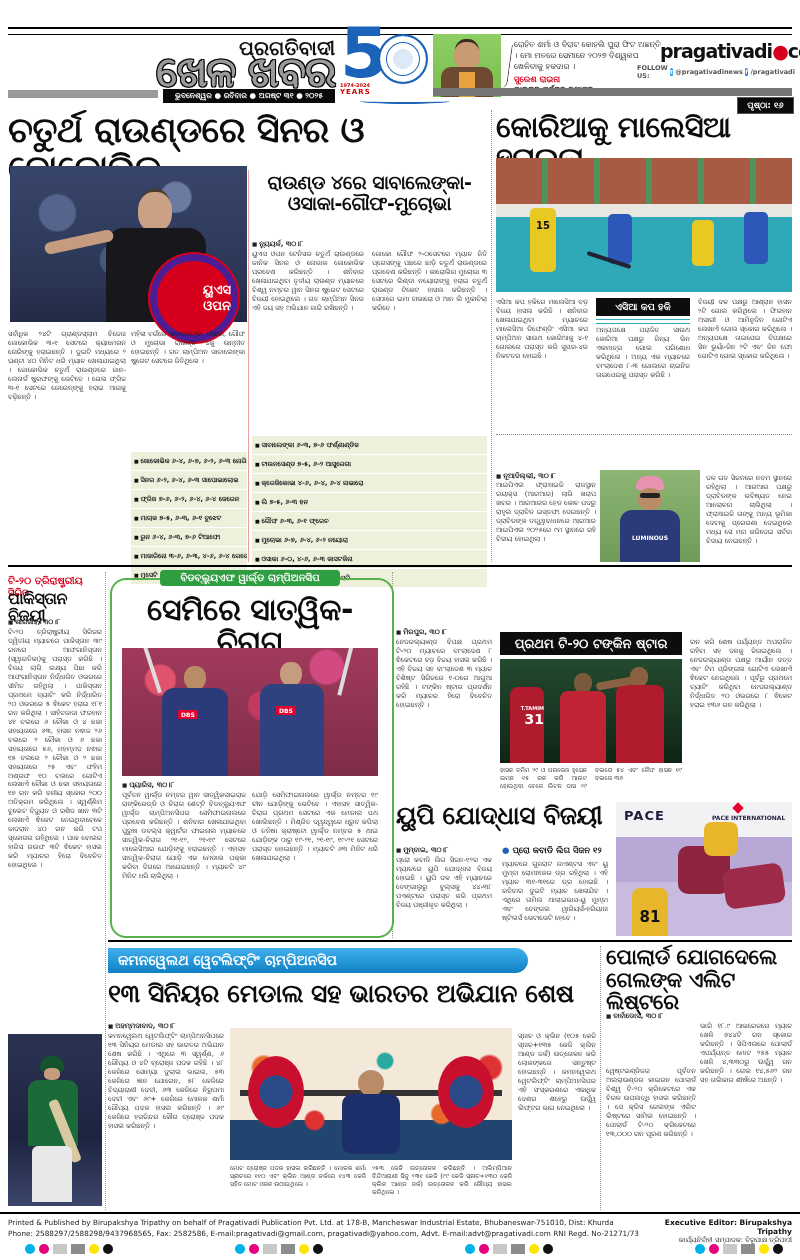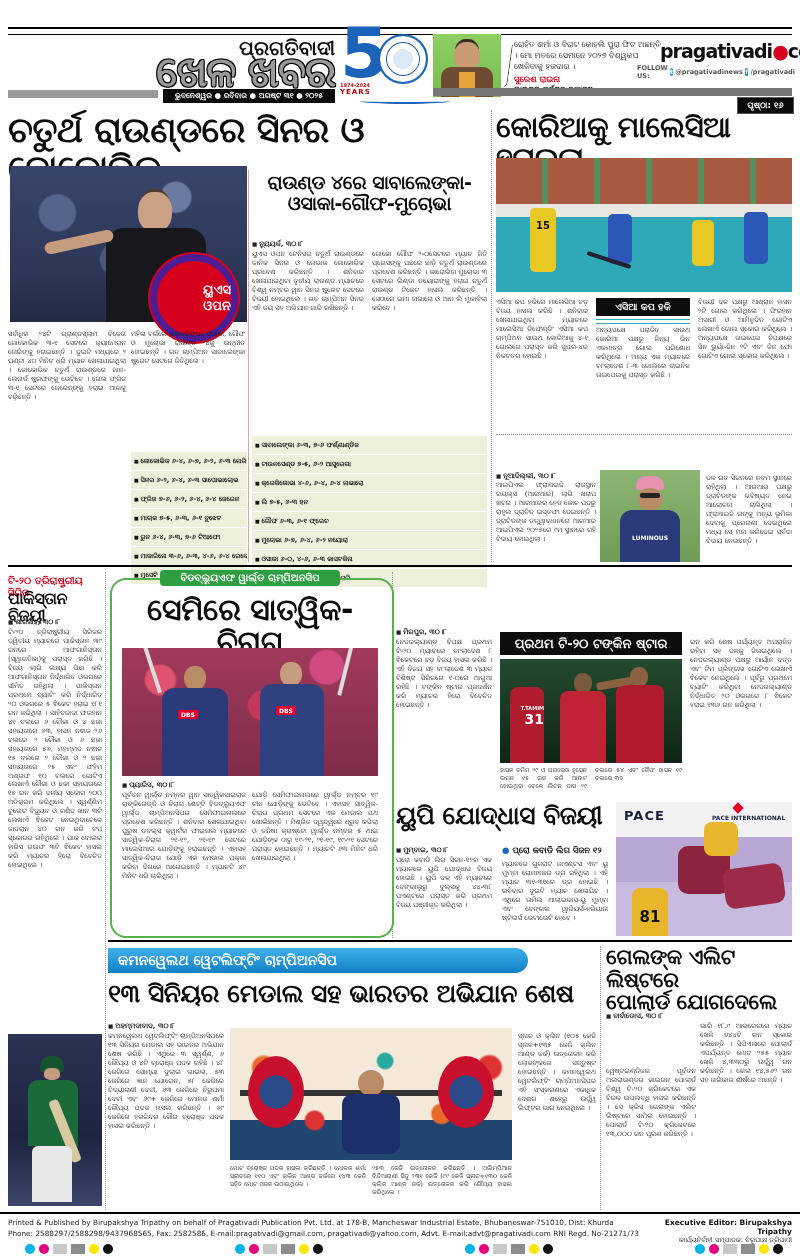--- a/index.html
+++ b/index.html
@@ -217,22 +217,22 @@
     <div class="abs" style="left:18px;top:28px;width:56px;height:72px;border-radius:50%;background:radial-gradient(circle,#2a4a8a 0 36%,#c8102e 37%);"></div>
     <div class="abs" style="left:208px;top:28px;width:56px;height:72px;border-radius:50%;background:radial-gradient(circle,#2a4a8a 0 36%,#c8102e 37%);"></div>
     <div class="abs" style="left:128px;top:42px;width:26px;height:26px;border-radius:50%;background:#b98b66;box-shadow:0 -4px 0 -1px #eee;"></div>
     <div class="abs" style="left:112px;top:66px;width:58px;height:60px;border-radius:10px;background:#1d2f6b;"></div>
   </div>
   <div class="abs cap" style="left:230px;top:1164px;width:136px;height:46px;">ମୋଟ ବ୍ରୋଞ୍ଜ ପଦକ ହାସଲ କରିଛନ୍ତି ।  ମୋଳକ ଶର୍ମା ସ୍ନାଚରେ ୧୧୦ ଏବଂ କ୍ଲିନ ଆଣ୍ଡ ଜର୍କରେ ୧୪୩ କେଜି ସହିତ ମୋଟ ଓଜନ ଉଠାଇଥିଲେ ।</div>
   <div class="abs cap" style="left:372px;top:1164px;width:140px;height:46px;">୨୫୩ କେଜି ଉତ୍ତୋଳନ କରିଛନ୍ତି । ଅଲିମ୍ପିଆନ ବିନ୍ଦିଆରାଣୀ ସିଦୁ ୨୩୧ କେଜି (୯୯ କେଜି ସ୍ନାଚ+୧୩୦ କେଜି କ୍ଲିନ ଆଣ୍ଡ ଜର୍କ) ଉତ୍ତୋଳନ କରି ରୌପ୍ୟ ହାସଲ କରିଥିଲେ ।</div>
   <div class="abs body-txt" style="left:518px;top:1032px;width:78px;height:178px;">ସ୍ନାଚ ଓ କ୍ଲିନ (୧୦୫ କେଜି ସ୍ନାଚ+୧୩୫ କେଜି କ୍ଲିନ ଆଣ୍ଡ ଜର୍କ) ଉତ୍ତୋଳନ କରି ଲୋକଙ୍କରେ ସନ୍ତୁଷ୍ଟ ହୋଇଛନ୍ତି ।  କମନୱେଲଥ ୱେଟଲିଫ୍ଟିଂ ଚାମ୍ପିଅନସିପର ଏହି ସଂସ୍କରଣରେ ଏକାଧିକ ଦେଶର ଶହେରୁ ଊର୍ଦ୍ଧ୍ୱ ଲିଫ୍ଟର ଭାଗ ନେଇଥିଲେ ।</div>
 
   <div class="abs hl" style="left:606px;top:946px;width:186px;font-size:21px;">
+    <div>ପୋଲାର୍ଡ ଯୋଗଦେଲେ</div>
     <div>ଗେଲଙ୍କ ଏଲିଟ ଲିଷ୍ଟରେ</div>
-    <div>ପୋଲାର୍ଡ ଯୋଗଦେଲେ</div>
   </div>
   <div class="abs dateline" style="left:606px;top:1012px;">ବାର୍ବାଡୋସ, ୩୦।୮</div>
   <div class="abs body-txt" style="left:606px;top:1022px;width:90px;height:188px;margin-top:45px;">ୱେଷ୍ଟଇଣ୍ଡିଜର ପୂର୍ବତନ ଅଲରାଉଣ୍ଡର କାଇରନ ପୋଲାର୍ଡ ବିଶ୍ୱ ଟି-୨୦ କ୍ରିକେଟରେ ଏକ ବିରଳ ଉପଲବ୍ଧି ହାସଲ କରିଛନ୍ତି । ସେ କ୍ରିସ ଗେଲଙ୍କ ଏଲିଟ ଲିଷ୍ଟରେ ସାମିଲ ହୋଇଛନ୍ତି । ପୋଲାର୍ଡ ଟି-୨୦ କ୍ରିକେଟରେ ୧୩,୦୦୦ ରନ ପୂରଣ କରିଛନ୍ତି ।</div>
   <div class="abs body-txt" style="left:700px;top:1022px;width:92px;height:188px;">ଭାରି ୧୮.୯ ଆଭରେଜରେ ମ୍ୟାଚ ଖେଳି ୭୪୪ଟି ରନ ସ୍କୋର କରିଛନ୍ତି । ସିପିଏଲରେ ପୋଲାର୍ଡ ଏପର୍ଯ୍ୟନ୍ତ ମୋଟ ୨୫୫ ମ୍ୟାଚ ଖେଳି ୪,୩୩୦ରୁ ଊର୍ଦ୍ଧ୍ୱ ରନ କରିଛନ୍ତି । ଗେଲ ୧୪,୫୬୨ ରନ ସହ ତାଲିକାର ଶୀର୍ଷରେ ଅଛନ୍ତି ।</div>
 
   <div class="abs rule" style="left:0;top:1212px;width:800px;height:1.5px;"></div>
   <div class="abs" style="left:8px;top:1218px;width:636px;font-size:7.3px;line-height:1.5;color:#222;">
     <div>Printed &amp; Published by Birupakshya Tripathy on behalf of Pragativadi Publication Pvt. Ltd. at 178-B, Mancheswar Industrial Estate, Bhubaneswar-751010, Dist: Khurda</div>
     <div>Phone: 2588297/2588298/9437968565, Fax: 2582586, E-mail:pragativadi@gmail.com, pragativadi@yahoo.com, Advt. E-mail:advt@pragativadi.com RNI Regd. No-21271/73</div>
   </div>

